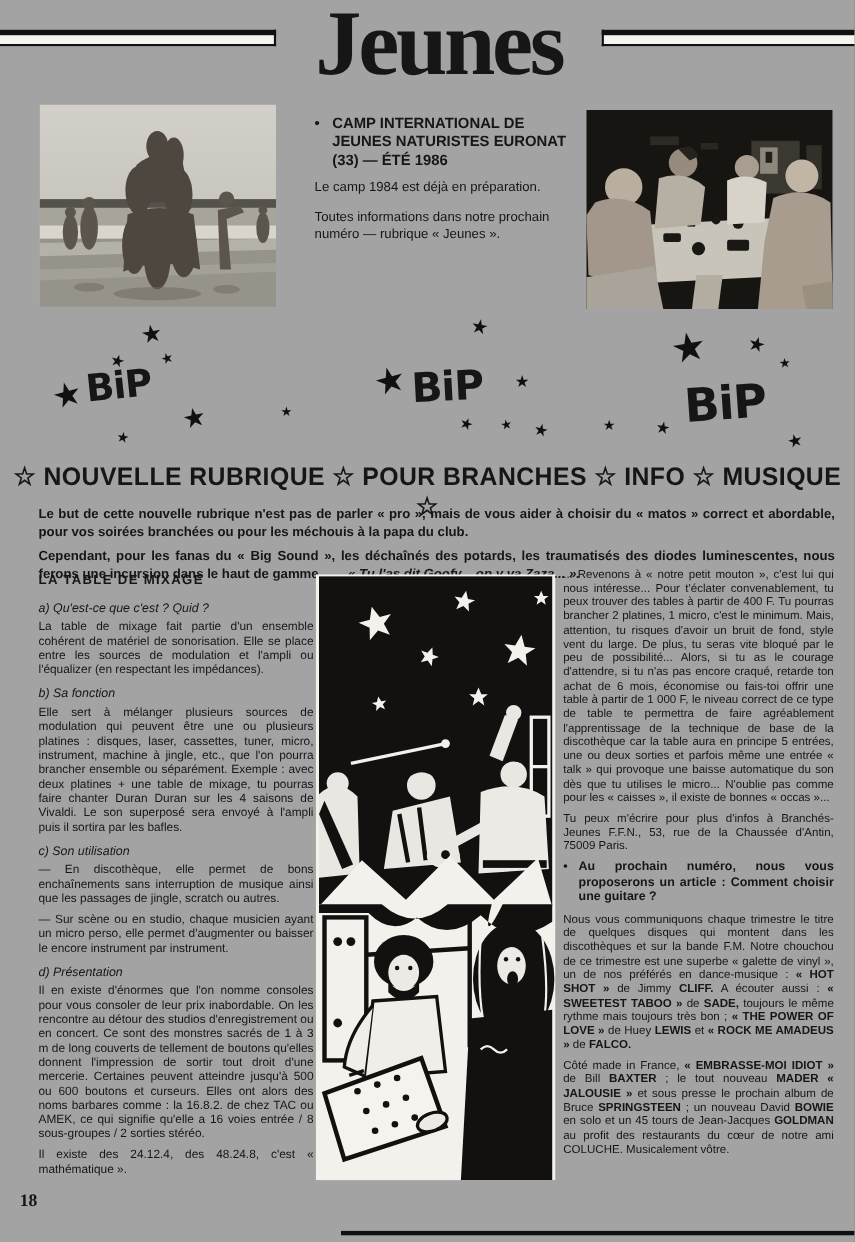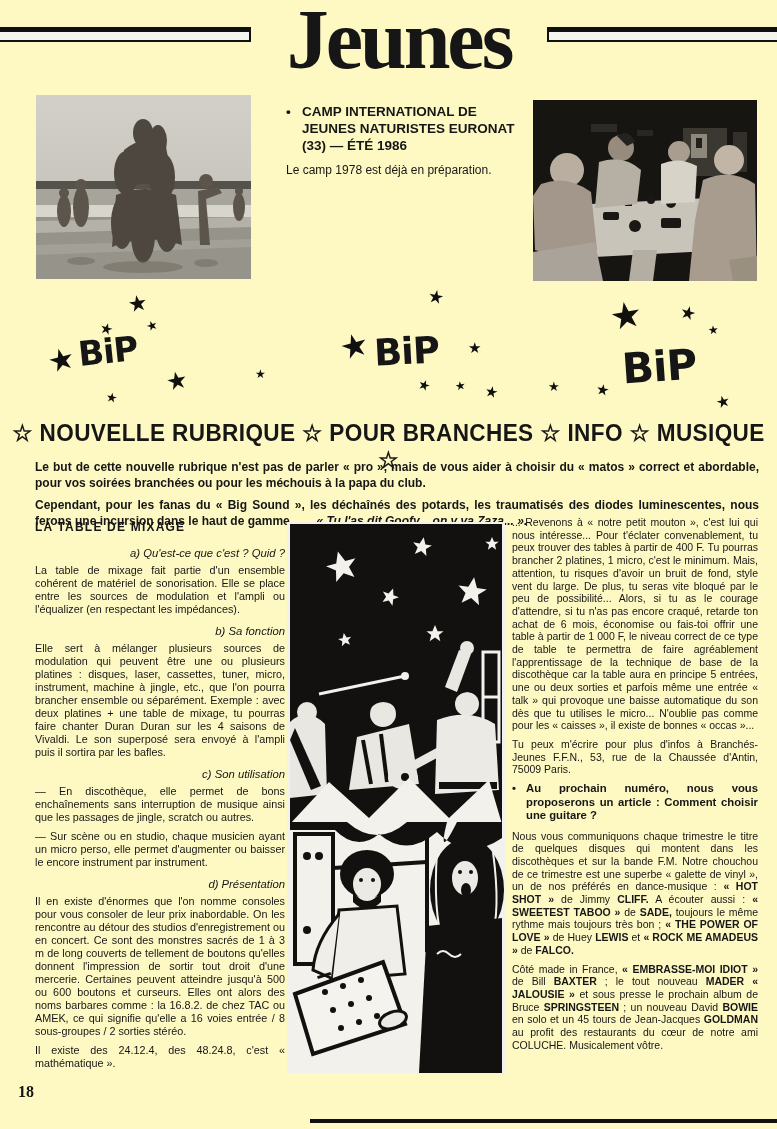--- a/index.html
+++ b/index.html
@@ -1,16 +1,16 @@
 <!DOCTYPE html>
 <html><head>
 <meta charset="utf-8">
 <style>
   html,body{margin:0;padding:0;background:#888;}
-  .page{position:relative;width:777px;height:1129px;margin:0 auto;background:#fef9c3;
+  .page{position:relative;width:777px;height:1129px;margin:0 auto;background:#a3a3a3;
         color:#161616;font-family:"Liberation Sans",sans-serif;overflow:hidden;}
 
   
   .mast-bar{position:absolute;height:8px;border:2px solid #101010;border-top-width:5px;background:#f5f4ef;}
   .mast-bar.left{left:0;top:27px;width:249px;border-left:none;}
   .mast-bar.right{left:547px;top:27px;width:230px;border-right:none;}
   .mast-title{position:absolute;left:248px;top:-8px;width:302px;text-align:center;
       font-family:"Liberation Serif",serif;font-weight:bold;font-size:84px;line-height:96px;letter-spacing:-3px;}
 
   
@@ -30,21 +30,21 @@
   .intro{position:absolute;left:35px;top:459px;width:724px;font-weight:bold;
       font-size:12px;line-height:16px;text-align:justify;}
   .intro p{margin:0 0 6px 0;}
   .intro .it{font-style:italic;margin-left:20px;}
 
   
   .col{position:absolute;font-size:10.8px;line-height:13px;text-align:justify;}
   .col-left{left:35px;top:521px;width:250px;}
   .col-right{left:512px;top:516px;width:246px;font-size:10.5px;line-height:12.7px;}
   .article-title{font-weight:bold;font-size:12px;letter-spacing:1.2px;margin:0 0 13px 0;text-align:left;}
-  .sec-label{font-style:italic;font-size:11.3px;margin:9px 0 4px 0;text-align:right;}
+  .sec-label{font-style:italic;font-size:11.3px;margin:9px 0 4px 0;text-align:left;}
   .col p{margin:0 0 6px 0;}
   .col b{font-weight:bold;}
   .next-issue{font-weight:bold;font-size:11.3px;line-height:13.5px;}
   .bullet-row{display:grid;grid-template-columns:14px 1fr;}
 
   .illustration{position:absolute;left:287px;top:522px;width:218px;height:551px;}
 
   
   .page-number{position:absolute;left:18px;top:1083px;font-family:"Liberation Serif",serif;
       font-weight:bold;font-size:16px;}
@@ -135,21 +135,22 @@
     </g>
     <polygon points="0,152 62,142 70,181 0,181" fill="#aaa399"></polygon>
     <polygon points="196,160 224,156 224,181 200,181" fill="#99907f"></polygon>
   </svg>
 
   <div class="top-text">
     <div class="top-heading">
       <span>•</span>
       <span>CAMP INTERNATIONAL DE JEUNES NATURISTES EURONAT (33) — ÉTÉ 1986</span>
     </div>
-    <p class="top-para">Le camp 1978 est déjà en préparation.</p>
+    <p class="top-para">Le camp 1984 est déjà en préparation.</p>
+    <p class="top-para">Toutes informations dans notre prochain numéro — rubrique « Jeunes ».</p>
   </div>
 
   <div class="bip-group" style="left:48px;top:293px;width:160px;height:120px;">
     <span class="star" style="left:80px;top:0;font-size:22px;transform:rotate(-10deg);">★</span>
     <span class="star" style="left:52px;top:28px;font-size:15px;transform:rotate(15deg);">★</span>
     <span class="star" style="left:98px;top:26px;font-size:13px;transform:rotate(-20deg);">★</span>
     <span class="star" style="left:0;top:52px;font-size:30px;transform:rotate(-15deg);">★</span>
     <span class="star" style="left:58px;top:98px;font-size:13px;transform:rotate(10deg);">★</span>
     <span class="star" style="left:118px;top:76px;font-size:24px;transform:rotate(-12deg);">★</span>
     <span class="bip-text" style="left:30px;top:38px;font-size:34px;transform:rotate(-6deg);">BiP</span>

